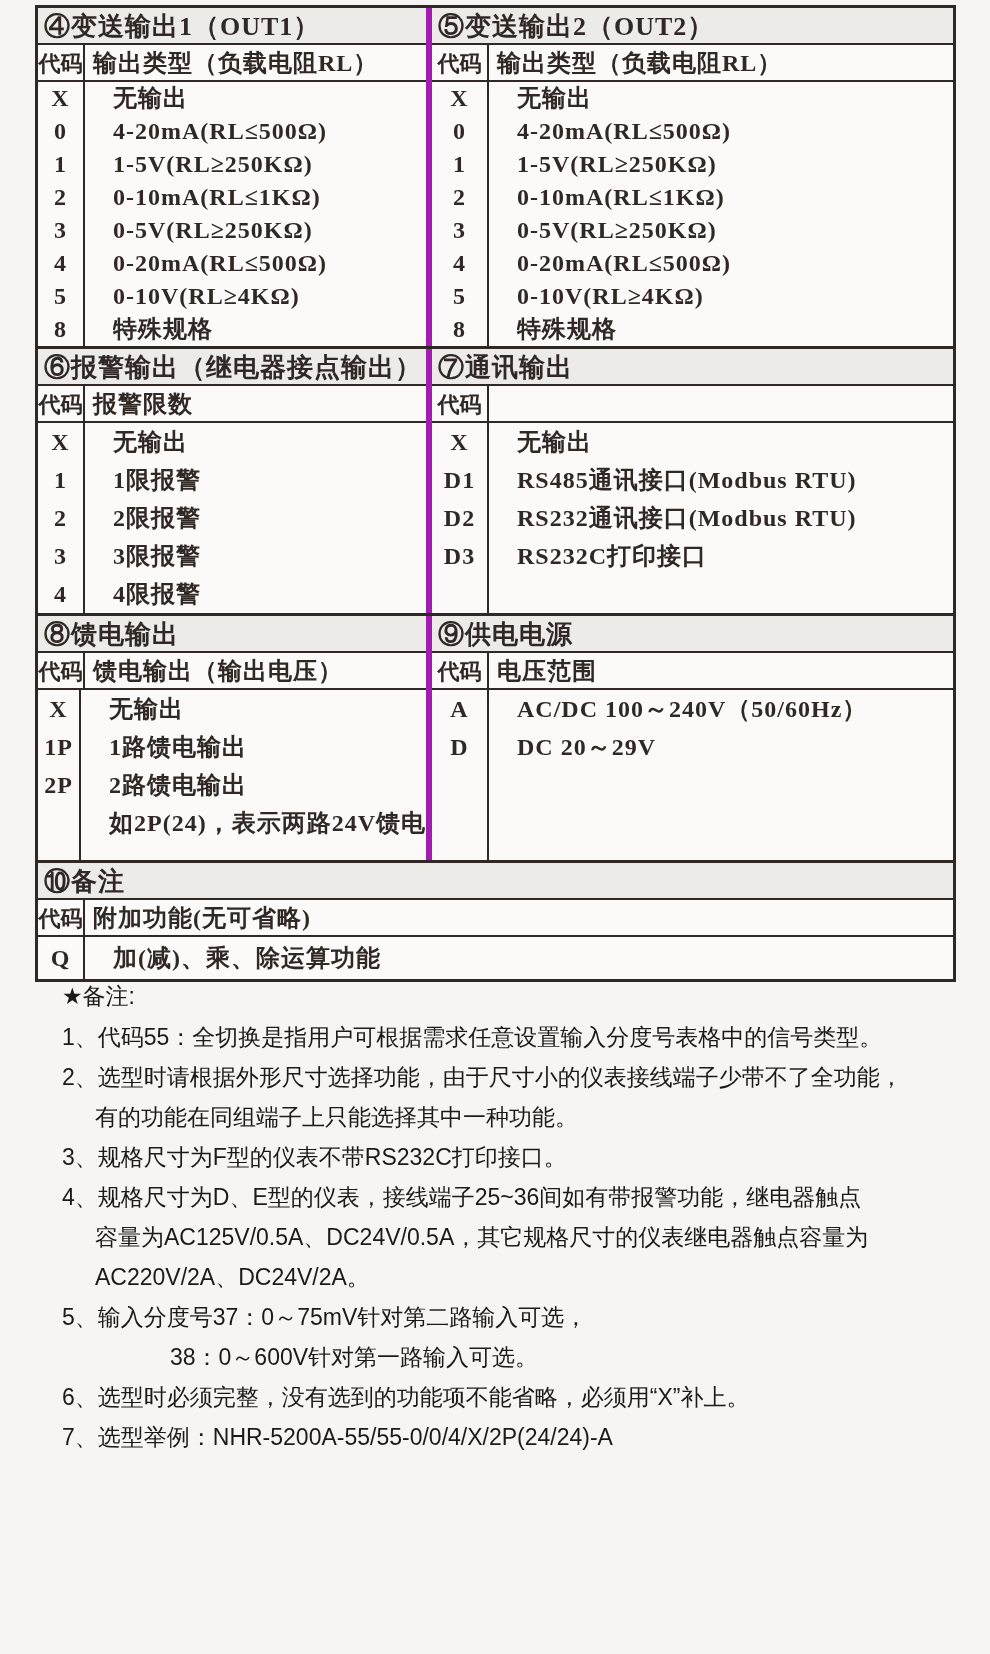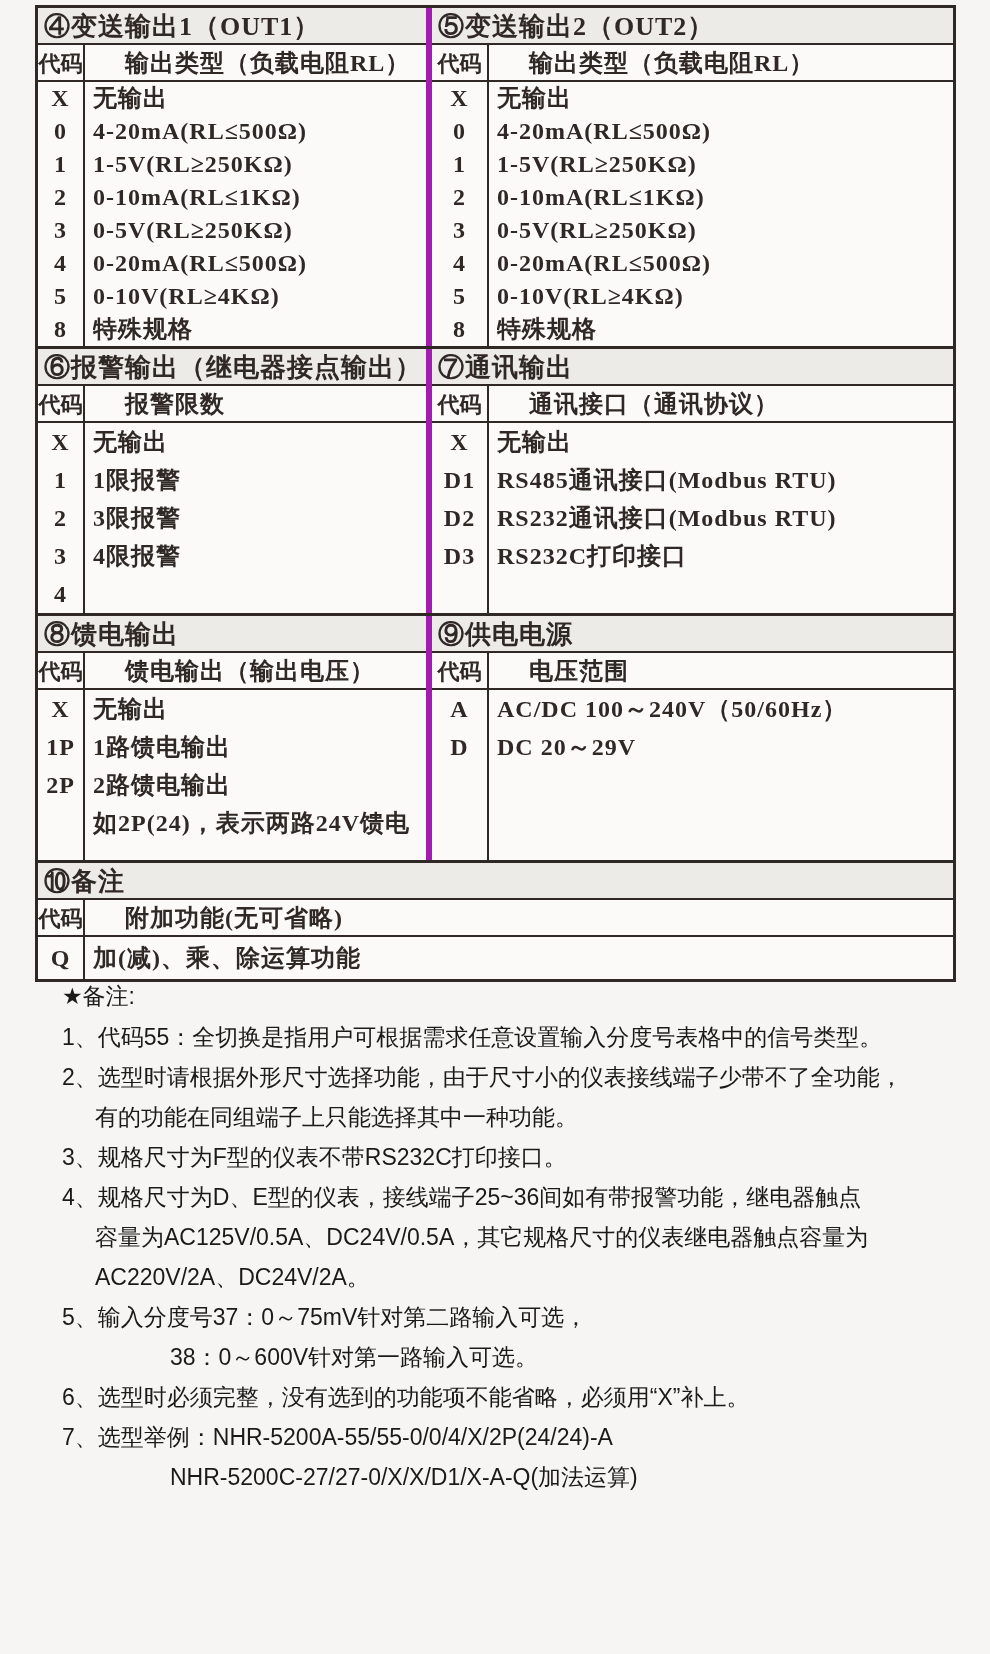--- a/index.html
+++ b/index.html
@@ -24,25 +24,25 @@
     height:37px; line-height:37px; background:#edebe7;
     border-bottom:2px solid #302825;
     font-weight:bold; font-size:26px; letter-spacing:1px;
     padding-left:6px; white-space:nowrap; overflow:hidden;
   }
   .sec-sub { display:flex; height:37px; line-height:37px; border-bottom:2px solid #302825;
              font-weight:bold; font-size:24px; }
   .sub-code { width:47px; text-align:center; border-right:2px solid #302825;
               font-size:22px; letter-spacing:0; }
   .sec-right .sub-code { width:57px; }
-  .sub-desc { flex:1; padding-left:8px; letter-spacing:1px; white-space:nowrap; overflow:hidden;margin-left:32px; }
+  .sub-desc { flex:1; padding-left:8px; letter-spacing:1px; white-space:nowrap; overflow:hidden; }
   .sec-body { flex:1; display:flex; font-weight:bold; font-size:24px; }
   .col-codes { width:47px; border-right:2px solid #302825; text-align:center; }
   .sec-right .col-codes { width:57px; }
-  .col-descs { flex:1; padding-left:8px; }
+  .col-descs { flex:1; padding-left:8px;margin-left:20px; }
   .cell { height:33px; line-height:33px; letter-spacing:1px; white-space:nowrap; overflow:hidden; }
   .pair-2 .cell, .pair-3 .cell { height:38px; line-height:38px; }
   .pair-3 .sec-body { min-height:170px; }
   .pair-4 .cell { height:42px; line-height:42px; }
   
   .notes {
     position:absolute; left:62px; top:975px; width:900px;
     font-family:"Liberation Sans","DejaVu Sans",sans-serif;
     font-size:23px; line-height:40px; color:#1c1a19;
   }
@@ -129,30 +129,30 @@
           <div class="col-codes">
             <div class="cell">X</div>
             <div class="cell">1</div>
             <div class="cell">2</div>
             <div class="cell">3</div>
             <div class="cell">4</div>
           </div>
           <div class="col-descs">
             <div class="cell">无输出</div>
             <div class="cell">1限报警</div>
+            <div class="cell">2限报警</div>
             <div class="cell">3限报警</div>
             <div class="cell">4限报警</div>
           </div>
         </div>
     </div>
     <div class="sec sec-right">
       <div class="sec-title">⑦通讯输出</div>
       <div class="sec-sub">
         <div class="sub-code">代码</div>
-        <div class="sub-desc">通讯接口（通讯协议）</div>
       </div>
       <div class="sec-body">
           <div class="col-codes">
             <div class="cell">X</div>
             <div class="cell">D1</div>
             <div class="cell">D2</div>
             <div class="cell">D3</div>
           </div>
           <div class="col-descs">
             <div class="cell">无输出</div>
@@ -232,15 +232,14 @@
       <div class="note-line ind0">2、选型时请根据外形尺寸选择功能，由于尺寸小的仪表接线端子少带不了全功能，</div>
       <div class="note-line ind1">有的功能在同组端子上只能选择其中一种功能。</div>
       <div class="note-line ind0">3、规格尺寸为F型的仪表不带RS232C打印接口。</div>
       <div class="note-line ind0">4、规格尺寸为D、E型的仪表，接线端子25~36间如有带报警功能，继电器触点</div>
       <div class="note-line ind1">容量为AC125V/0.5A、DC24V/0.5A，其它规格尺寸的仪表继电器触点容量为</div>
       <div class="note-line ind1">AC220V/2A、DC24V/2A。</div>
       <div class="note-line ind0">5、输入分度号37：0～75mV针对第二路输入可选，</div>
       <div class="note-line ind2">38：0～600V针对第一路输入可选。</div>
       <div class="note-line ind0">6、选型时必须完整，没有选到的功能项不能省略，必须用“X”补上。</div>
       <div class="note-line ind0">7、选型举例：NHR-5200A-55/55-0/0/4/X/2P(24/24)-A</div>
-      <div class="note-line ind2">NHR-5200C-27/27-0/X/X/D1/X-A-Q(加法运算)</div>
     </div>
 </div>
 
 </body></html>

